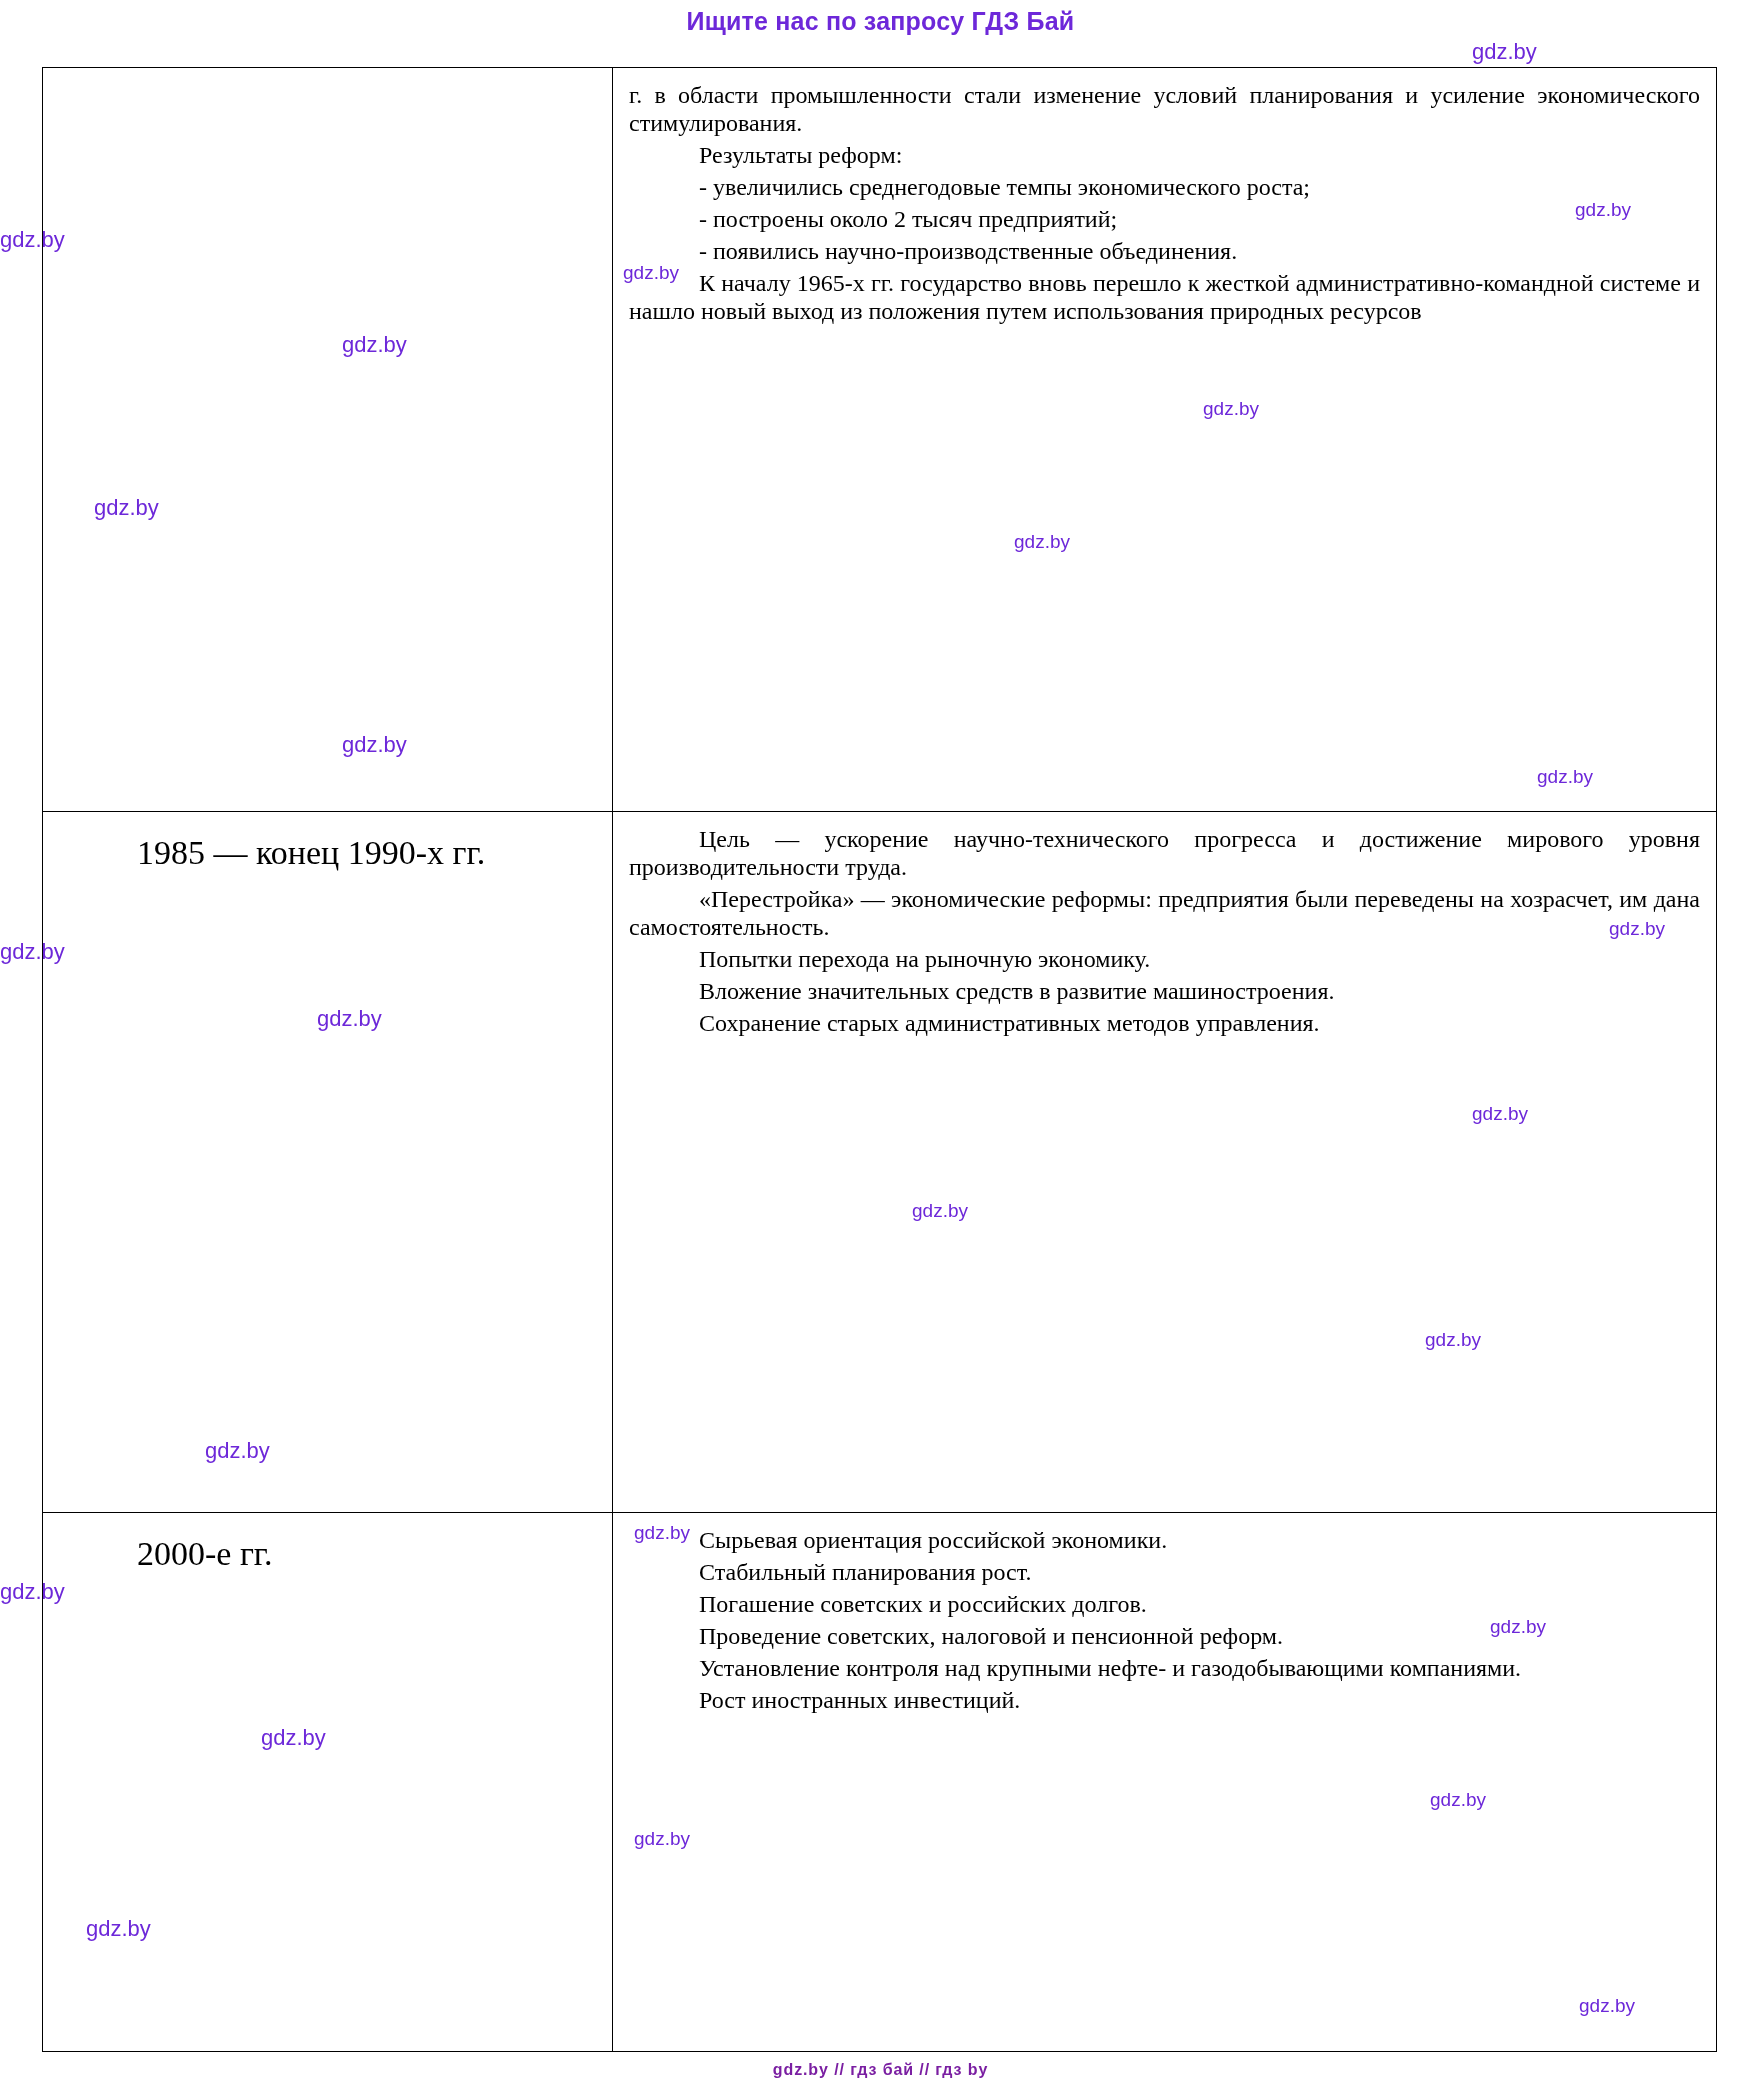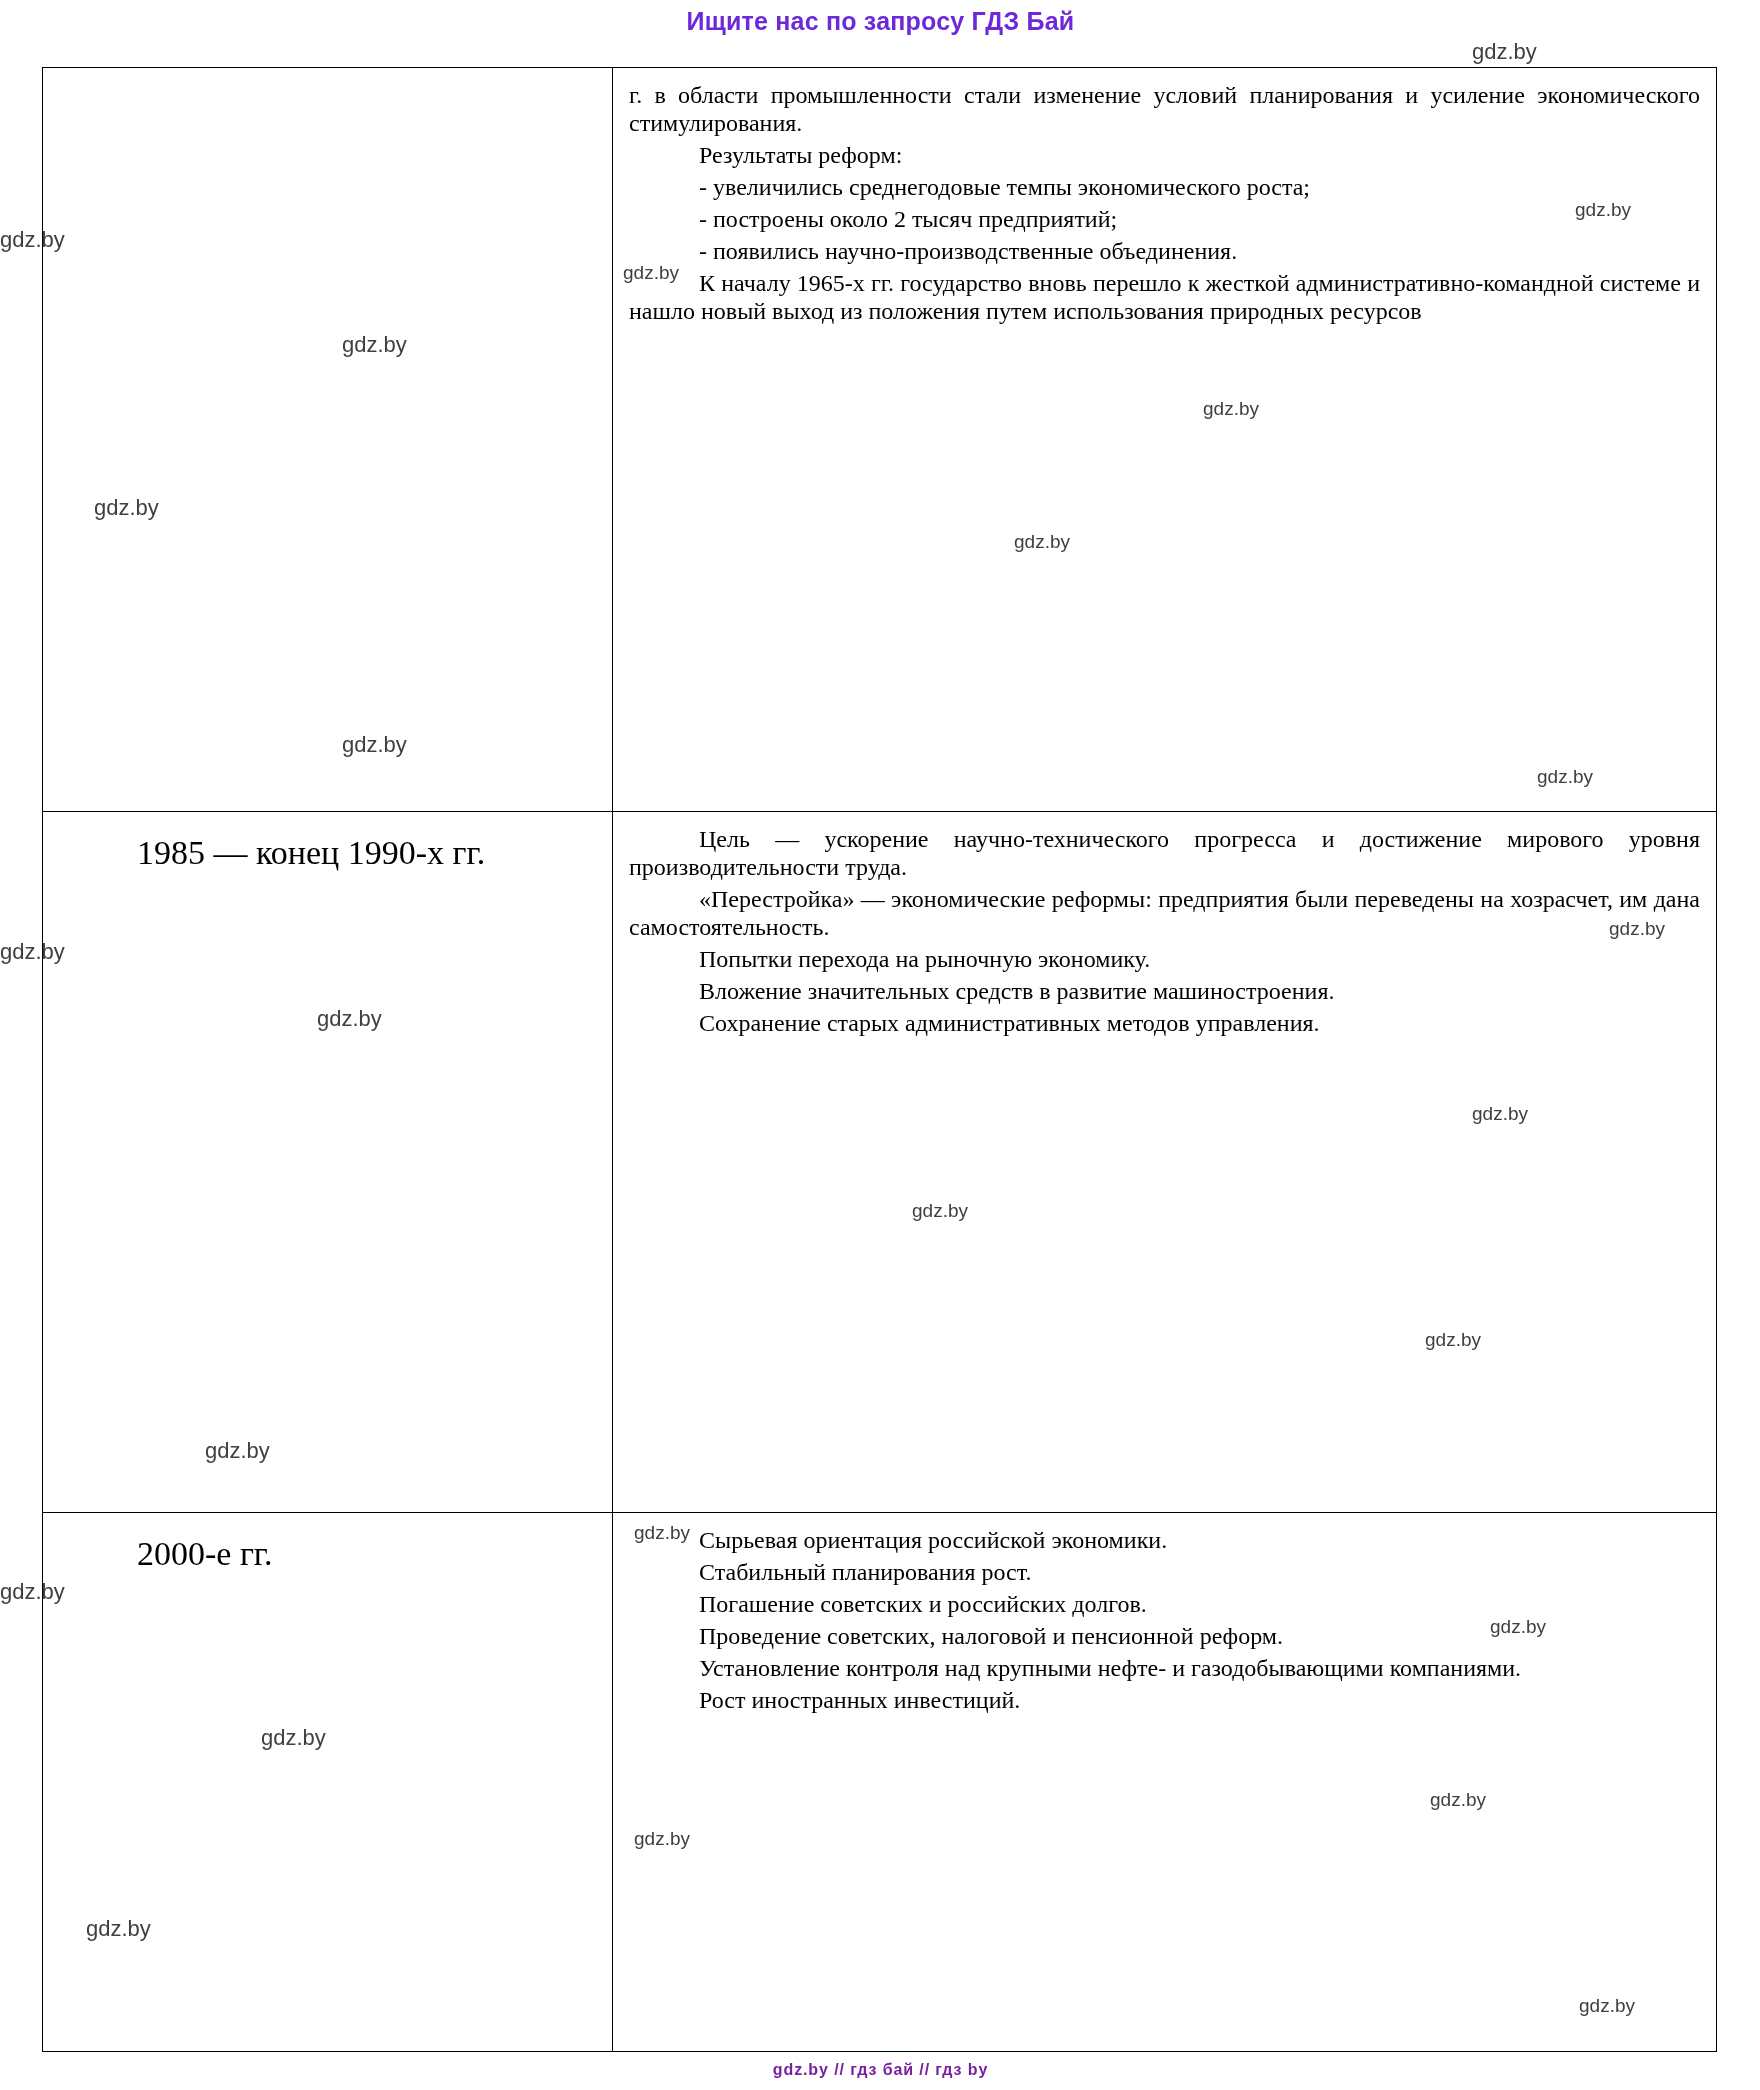--- a/index.html
+++ b/index.html
@@ -27,21 +27,21 @@
     font-size: 25px;
     font-weight: bold;
     color: #6d28d9;
     letter-spacing: 0.2px;
   }
 
   
   .wm {
     position: absolute;
     font-family: "Liberation Sans", sans-serif;
-    color: #404040;
+    color: #6d28d9;
     font-size: 22px;
     font-weight: normal;
     white-space: nowrap;
     pointer-events: none;
     user-select: none;
   }
   .wm.small { font-size: 19px; }
 
   
   .doc-table {

